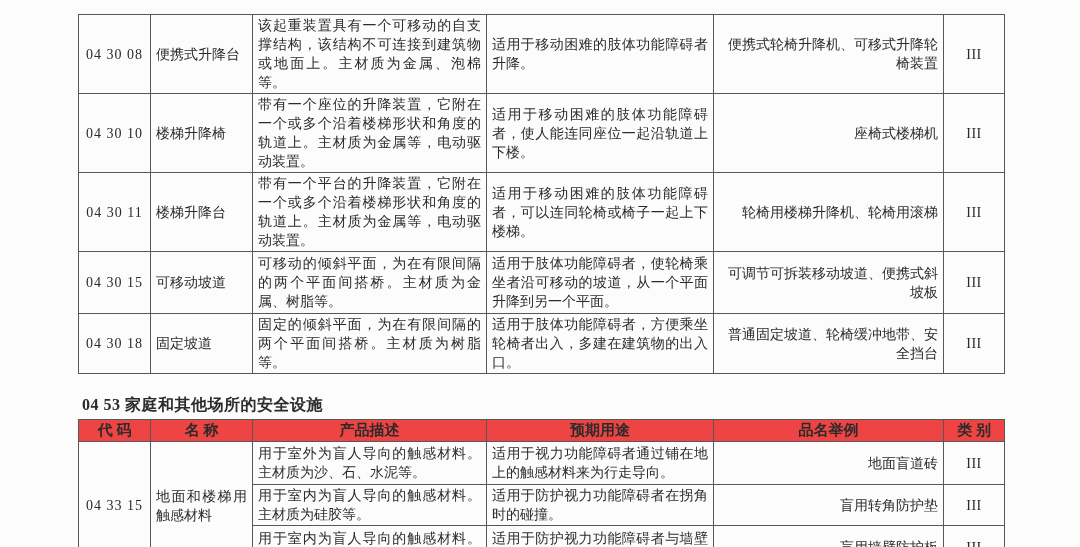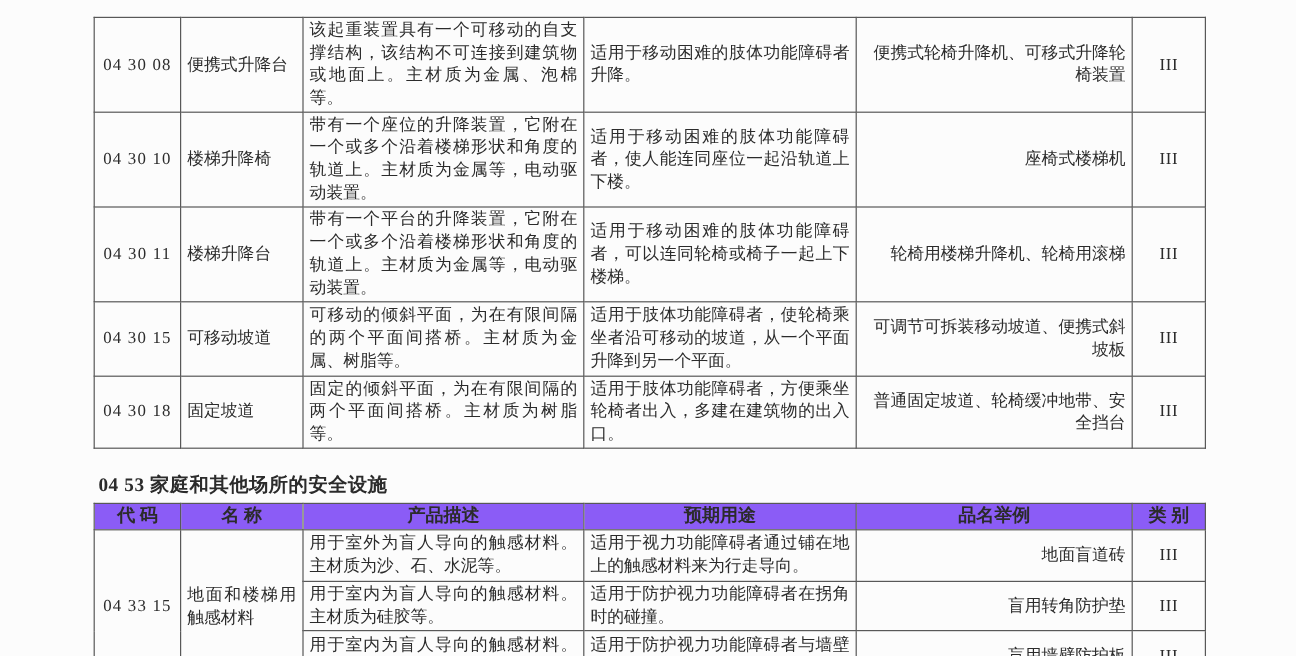--- a/index.html
+++ b/index.html
@@ -31,21 +31,21 @@
   td.just{text-align:justify;text-justify:inter-ideograph;}
   td.ex{text-align:right;}
   td.cat{text-align:center;font-size:15px;letter-spacing:0.5px;}
   tr.h58{height:58px;} tr.h63{height:63px;} tr.h60{height:60px;}
   tr.h62{height:62px;} tr.h38{height:38px;} tr.h43{height:43px;}
   tr.h40{height:40px;} tr.h44{height:44px;} tr.h20{height:20px;}
   tr.hrow th{
     font-weight:bold;
     text-align:center;
     font-size:15px;
-    background:#8b5cf6;
+    background:#ef4444;
   }
   .section{
     margin:22px 0 6px 4px;
     font-size:16px;
     font-weight:bold;
     line-height:17px;
     letter-spacing:0.5px;
   }
 </style>
 </head>

